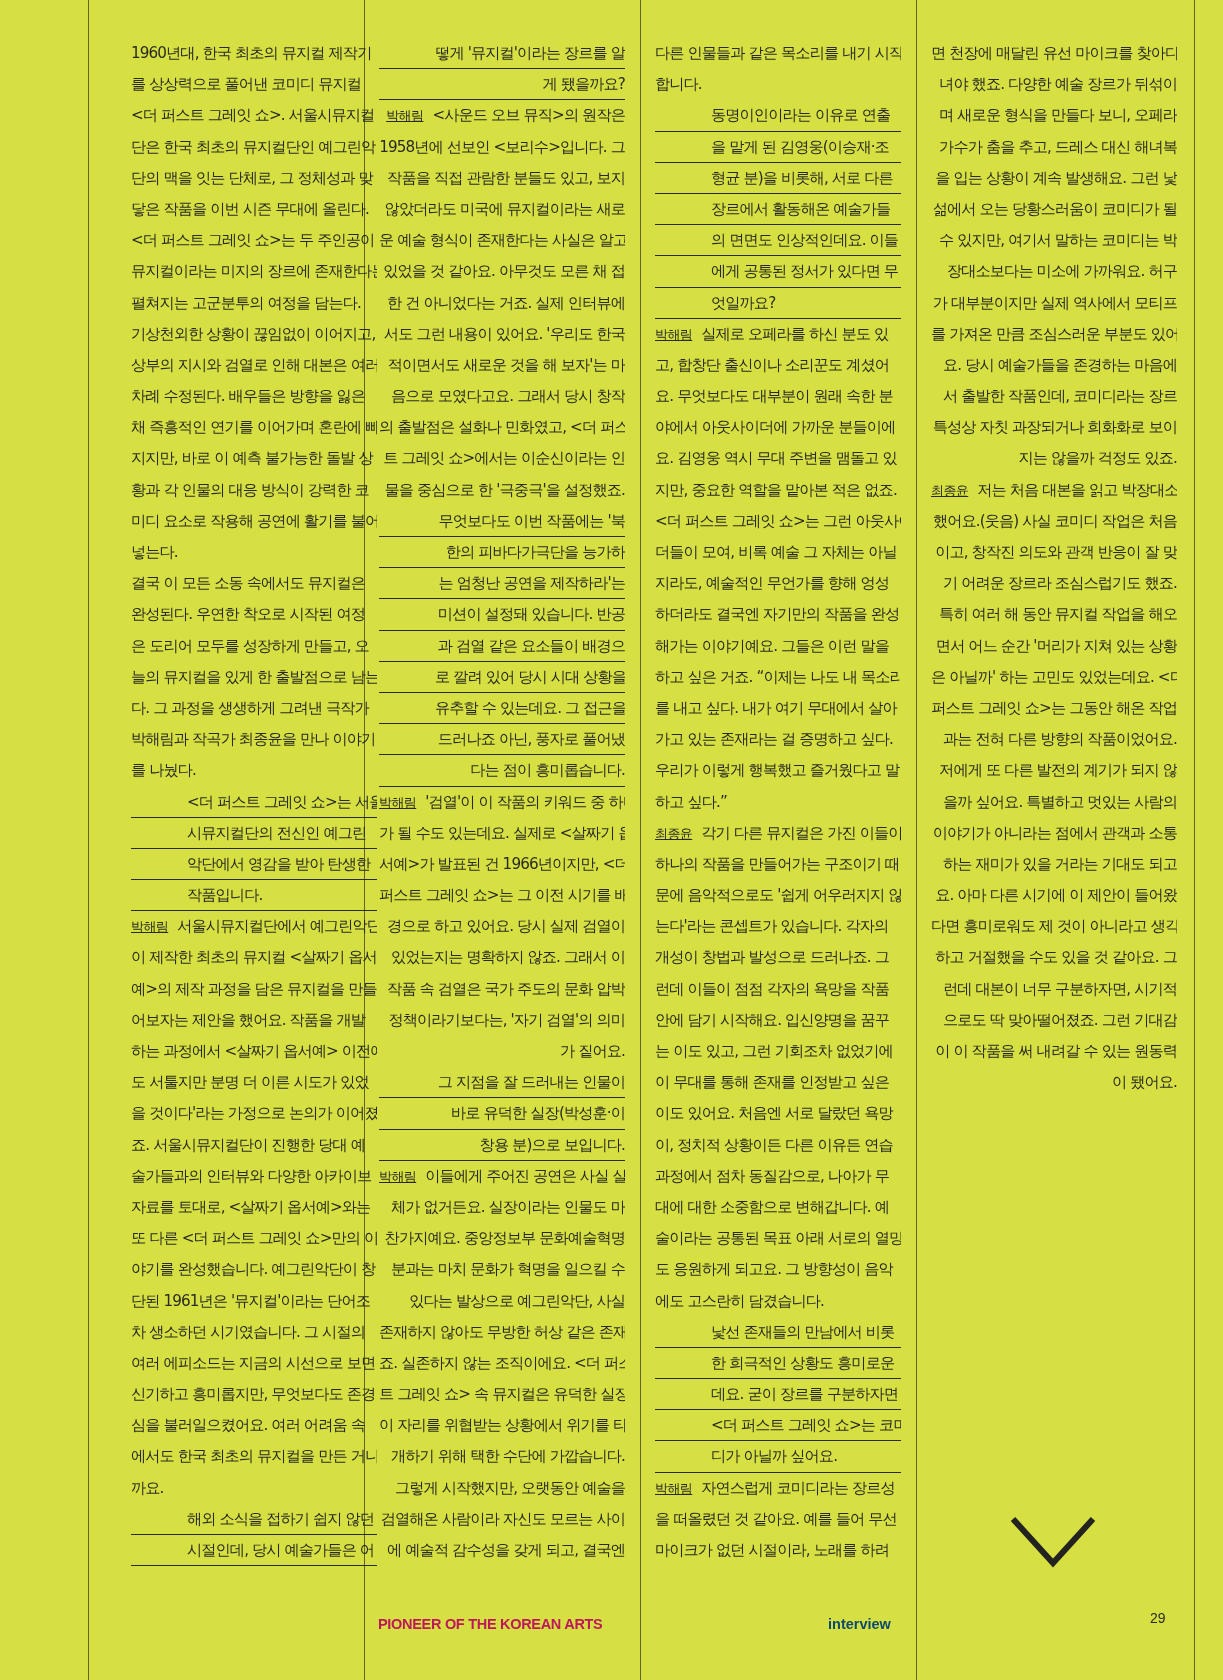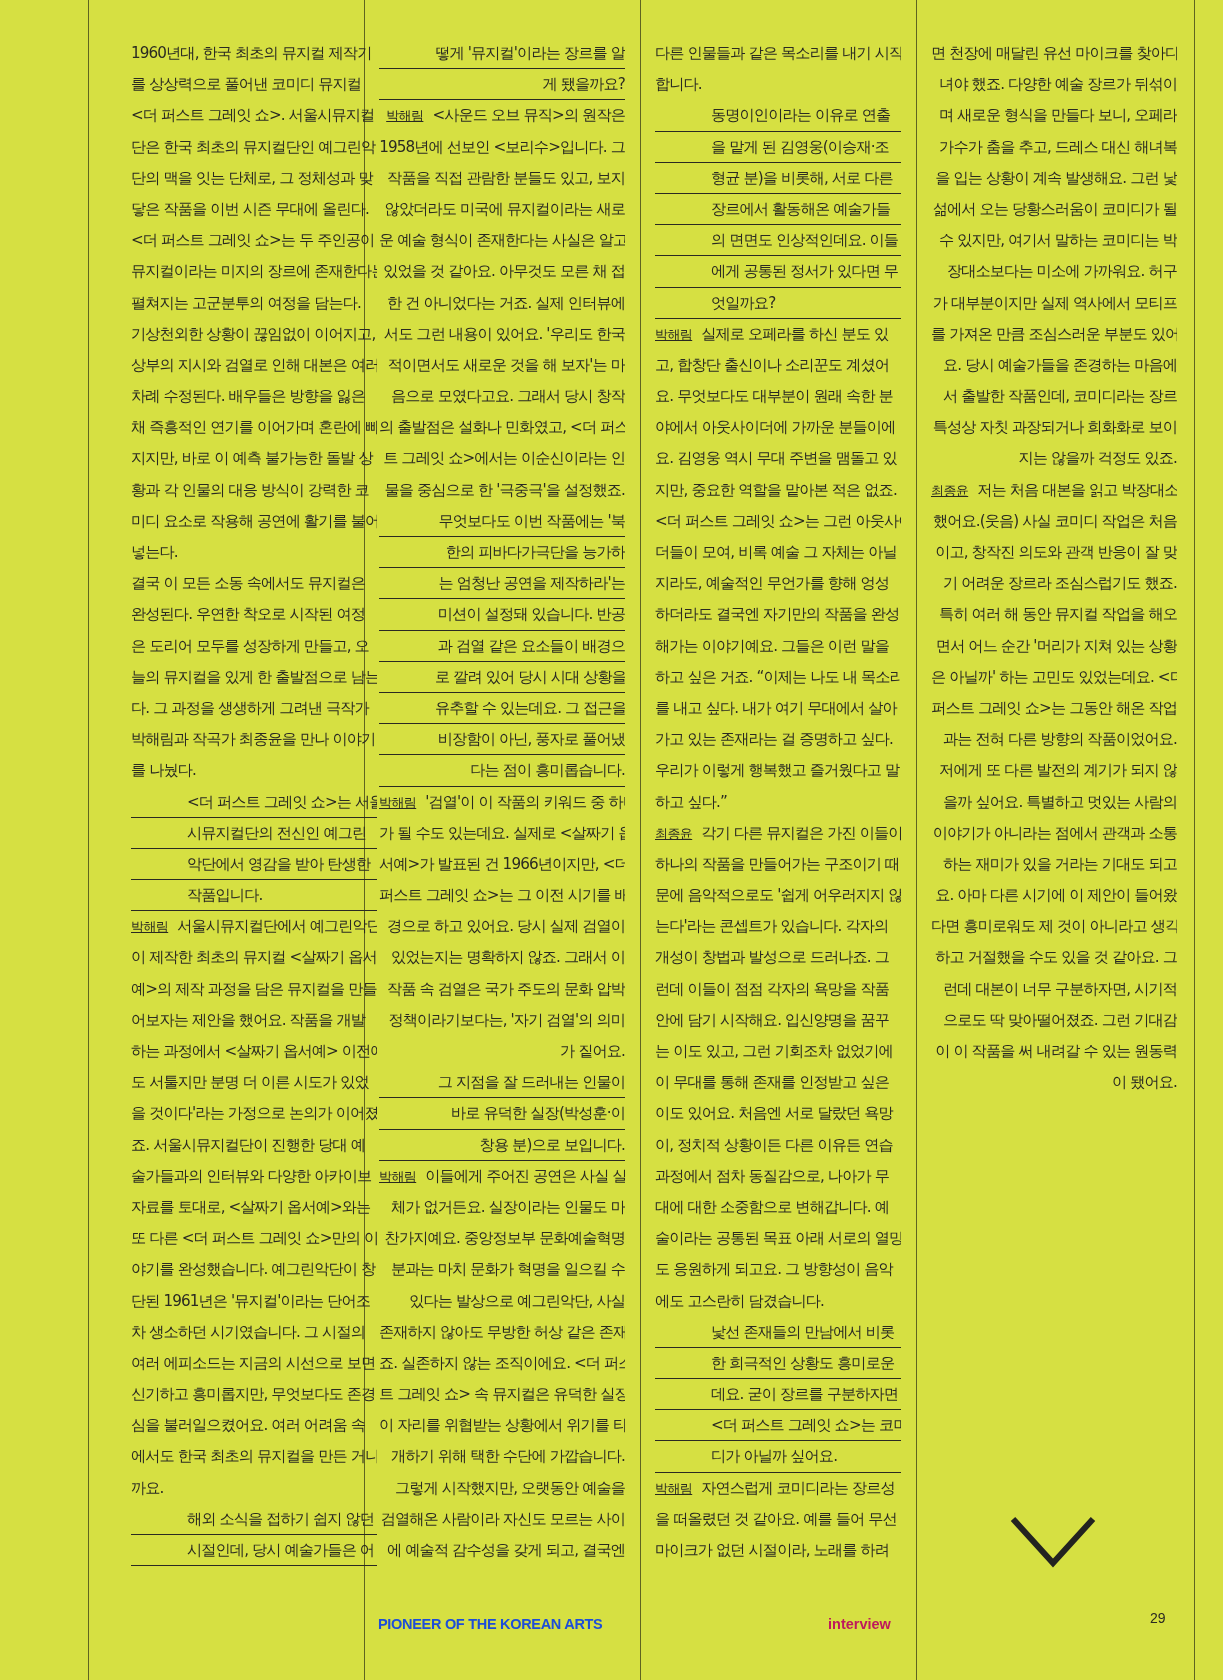--- a/index.html
+++ b/index.html
@@ -23,26 +23,26 @@
     border-bottom: 1px solid #2a2a22;
     height: 30.2px;
   }
   .spk {
     font-size: 13px; text-decoration: underline;
     margin-right: 9px; letter-spacing: -0.6px;
   }
   .footer-left {
     position: absolute; top: 1616px; left: 378px;
     font-family: "Liberation Sans", sans-serif;
-    font-weight: bold; font-size: 14.5px; letter-spacing: -0.3px; color: #1d4ed8;
+    font-weight: bold; font-size: 14.5px; letter-spacing: -0.3px; color: #be185d;
   }
   .footer-right {
     position: absolute; top: 1616px; left: 828px;
     font-family: "Liberation Sans", sans-serif;
-    font-weight: bold; font-size: 14.5px; color: #be185d;
+    font-weight: bold; font-size: 14.5px; color: #0c4a6e;
   }
   .pagenum {
     position: absolute; top: 1610px; left: 1150px;
     font-family: "Liberation Sans", sans-serif;
     font-size: 14px; font-weight: normal; color: #2a2a22;
   }
   .chevron { position: absolute; left: 1010px; top: 1515px; width: 86px; height: 54px; }
 </style>
 </head>
 <body>
@@ -120,21 +120,21 @@
     <div class="line">의 출발점은 설화나 민화였고, &lt;더 퍼스</div>
     <div class="line">트 그레잇 쇼&gt;에서는 이순신이라는 인</div>
     <div class="line">물을 중심으로 한 '극중극'을 설정했죠.</div>
     <div class="line q">무엇보다도 이번 작품에는 '북</div>
     <div class="line q">한의 피바다가극단을 능가하</div>
     <div class="line q">는 엄청난 공연을 제작하라'는</div>
     <div class="line q">미션이 설정돼 있습니다. 반공</div>
     <div class="line q">과 검열 같은 요소들이 배경으</div>
     <div class="line q">로 깔려 있어 당시 시대 상황을</div>
     <div class="line q">유추할 수 있는데요. 그 접근을</div>
-    <div class="line q">비장함이 아닌, 풍자로 풀어냈</div>
+    <div class="line q">드러나죠 아닌, 풍자로 풀어냈</div>
     <div class="line q">다는 점이 흥미롭습니다.</div>
     <div class="line"><span class="spk">박해림</span><span>'검열'이 이 작품의 키워드 중 하나</span></div>
     <div class="line">가 될 수도 있는데요. 실제로 &lt;살짜기 옵</div>
     <div class="line">서예&gt;가 발표된 건 1966년이지만, &lt;더</div>
     <div class="line">퍼스트 그레잇 쇼&gt;는 그 이전 시기를 배</div>
     <div class="line">경으로 하고 있어요. 당시 실제 검열이</div>
     <div class="line">있었는지는 명확하지 않죠. 그래서 이</div>
     <div class="line">작품 속 검열은 국가 주도의 문화 압박</div>
     <div class="line">정책이라기보다는, '자기 검열'의 의미</div>
     <div class="line">가 짙어요.</div>

